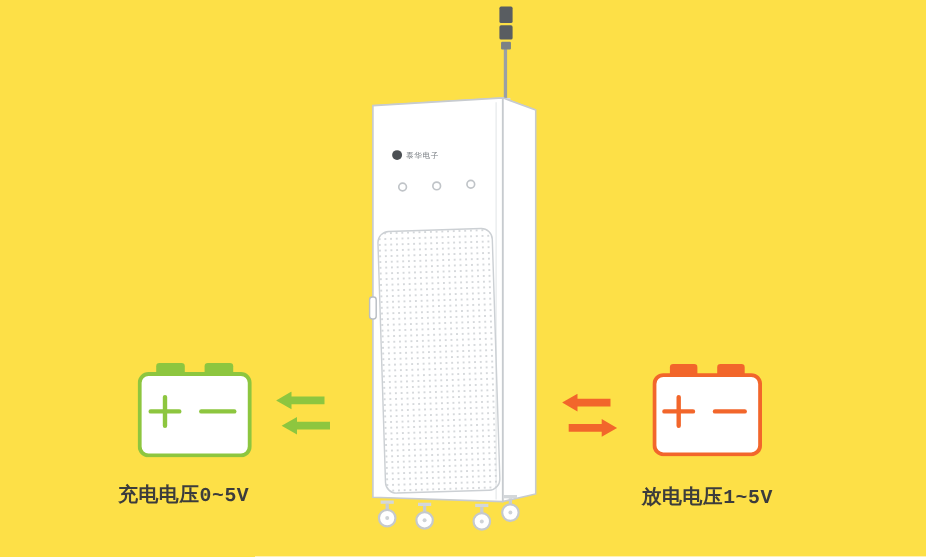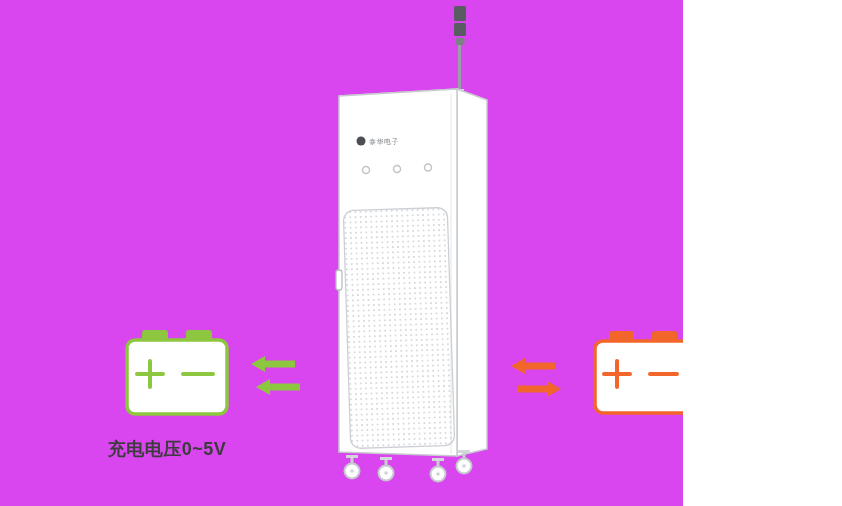--- a/index.html
+++ b/index.html
@@ -1,21 +1,21 @@
 <!DOCTYPE html>
 <html><head>
 <meta charset="utf-8">
 <style>
   html,body{margin:0;padding:0;background:#ffffff;}
   .canvas{
     position:relative;
-    width:683px;height:506px;
-    background:#d946ef;
+    width:842px;height:506px;
+    background:#fde047;
     overflow:hidden;
-    font-family:Liberation Sans, sans-serif;
+    font-family:Liberation Mono, monospace;
   }
   .abs{position:absolute;}
   .voltage-label{
     position:absolute;
     width:150px;
     text-align:center;
     font-size:18px;
     font-weight:700;
     color:#3c3c3c;
     letter-spacing:0.5px;
@@ -111,14 +111,15 @@
     <polygon points="0,8 14,0 14,4.5 44,4.5 44,11.5 14,11.5 14,16" transform="translate(5,23)" fill="#8dc63f"></polygon>
   </svg>
 
   <svg class="abs" style="left:511px;top:358px;" width="56" height="44" viewBox="0 0 56 44">
     <polygon points="0,8 14,0 14,4.5 44,4.5 44,11.5 14,11.5 14,16" fill="#f2662b"></polygon>
     <polygon points="44,8 30,0 30,4.5 0,4.5 0,11.5 30,11.5 30,16" transform="translate(6,23)" fill="#f2662b"></polygon>
   </svg>
 
   <div class="voltage-label" style="left:92px;top:437px;">充电电压0~5V</div>
 
+  <div class="voltage-label" style="left:568px;top:439px;">放电电压1~5V</div>
 
 </div>
 
 </body></html>

